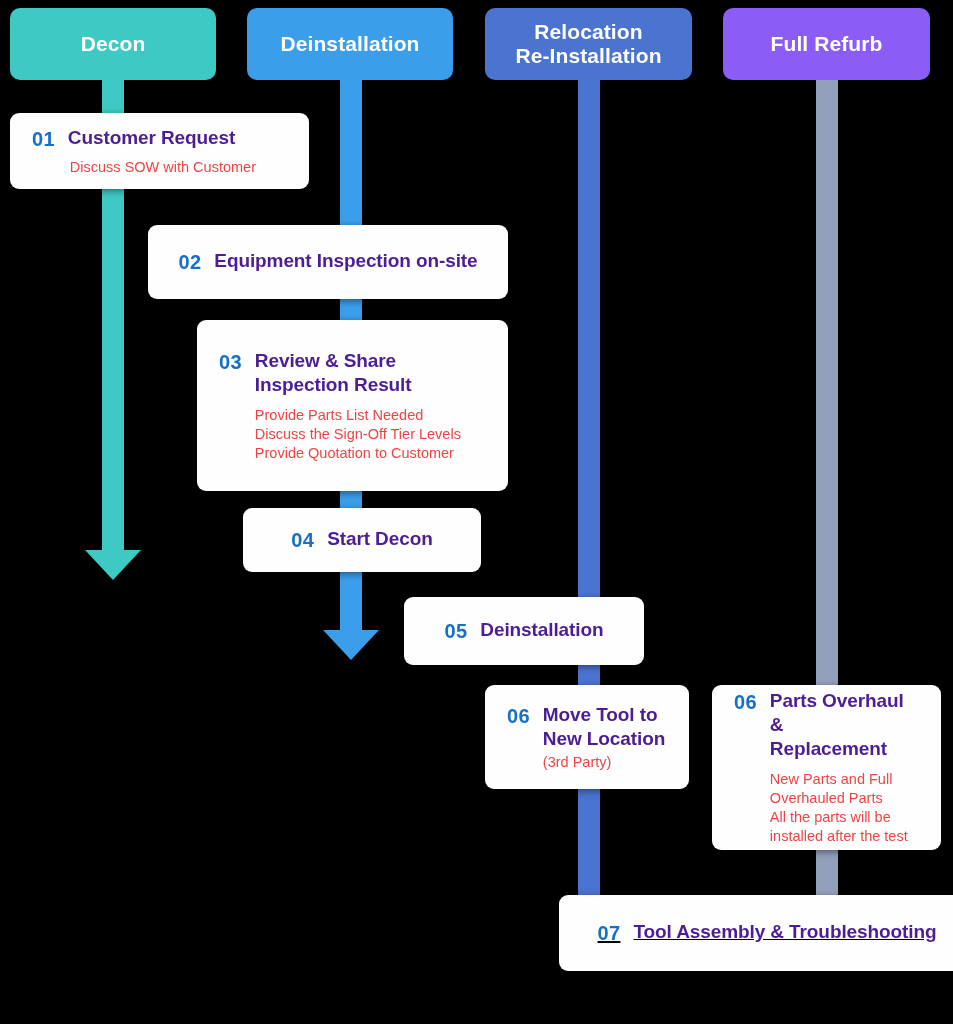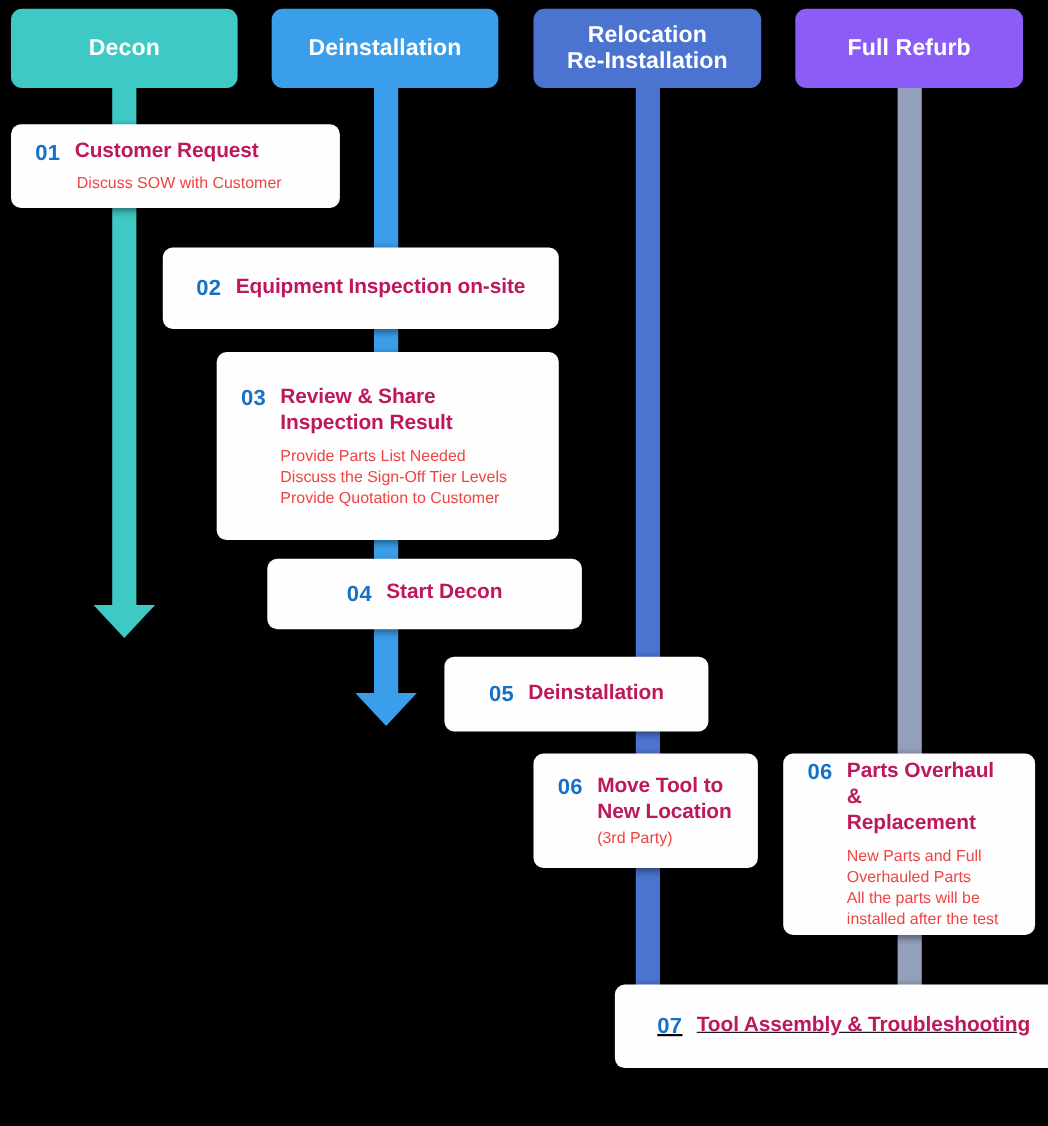--- a/index.html
+++ b/index.html
@@ -19,21 +19,21 @@
   .arrowhead{position:absolute;width:0;height:0;}
 
   
   .card{position:absolute;background:#fefefe;border-radius:9px;
         box-shadow:0 2px 7px rgba(0,0,0,.45);
         display:flex;align-items:center;box-sizing:border-box;}
   .card-inner{display:flex;align-items:flex-start;padding:0 22px;width:100%;}
   .card-num{color:#1470C8;font-weight:bold;font-size:20px;line-height:26px;
             flex:0 0 auto;margin-right:13px;letter-spacing:.3px;}
   .card-body{flex:1 1 auto;min-width:0;}
-  .card-title{color:#be185d;font-weight:bold;font-size:19px;line-height:24px;
+  .card-title{color:#4c1d95;font-weight:bold;font-size:19px;line-height:24px;
               white-space:pre-line;letter-spacing:-.1px;}
   .card-sub{color:#ef4444;font-size:14.5px;line-height:19px;white-space:pre-line;
             margin-top:9px;font-weight:normal;}
   .card.center .card-inner{justify-content:center;}
   .card.center .card-body{flex:0 0 auto;}
 </style>
 </head>
 <body>
 
 <div id="stage">
@@ -93,21 +93,21 @@
           <div class="card-num">03</div>
           <div class="card-body">
             <div class="card-title">Review &amp; Share
 Inspection Result</div>
             <div class="card-sub">Provide Parts List Needed
 Discuss the Sign-Off Tier Levels
 Provide Quotation to Customer</div>
           </div>
         </div>
       </div>
-      <div class="card center" style="left: 243px; top: 508px; width: 286px; height: 64px;">
+      <div class="card center" style="left: 243px; top: 508px; width: 238px; height: 64px;">
         <div class="card-inner">
           <div class="card-num">04</div>
           <div class="card-body">
             <div class="card-title">Start Decon</div>
           </div>
         </div>
       </div>
       <div class="card center" style="left: 404px; top: 597px; width: 240px; height: 68px;">
         <div class="card-inner">
           <div class="card-num">05</div>

